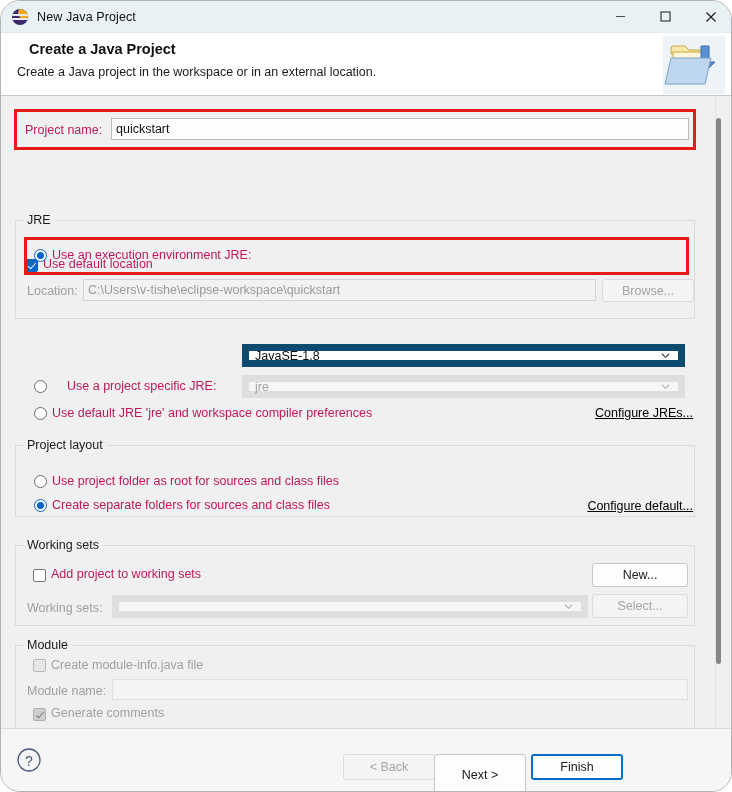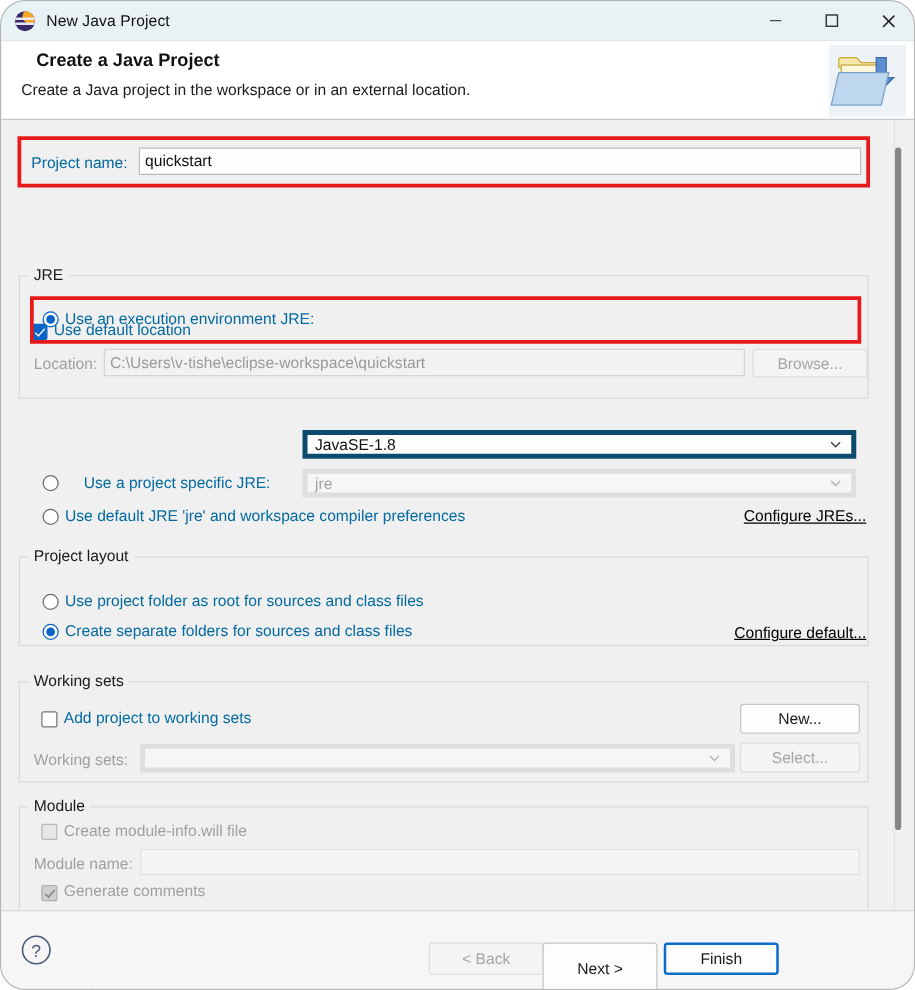--- a/index.html
+++ b/index.html
@@ -181,21 +181,21 @@
   }
   .rb.sel { border: 1px solid #0a64c8; background: #ffffff; }
   .rb.sel::after {
     content: "";
     position: absolute; left: 2px; top: 2px;
     width: 7px; height: 7px;
     border-radius: 50%;
     background: #0a64c8;
   }
 
-  .txt { position: absolute; font-size: 12.5px; color: #0369a1; }
+  .txt { position: absolute; font-size: 12.5px; color: #be185d; }
   .txt.dim { color: #a0a0a0; }
 
   #cb-defloc { left: 24px; top: 163px; }
   #lbl-defloc { left: 42px; top: 161px; }
 
   #lbl-location { left: 26px; top: 188px; }
   #input-location {
     position: absolute; left: 82px; top: 183px;
     width: 513px; height: 22px;
     border: 1px solid #d4d4d4;
@@ -252,21 +252,21 @@
   #ttl-module { left: 22px; top: 542px; }
 
   
   #rb-exec { left: 33px; top: 153px; }
   #lbl-exec { left: 51px; top: 152px; }
   #combo-exec {
     position: absolute; left: 241px; top: 248px;
     width: 443px; height: 23px;
   }
   .combo {
-    border: 4px solid #0c4a6e;
+    border: 7px solid #0c4a6e;
     background: #fefefe;
     display: flex; align-items: center;
     padding-left: 6px;
     font-size: 12.5px;
     color: #111;
     position: relative;
   }
   .combo.disabled { background: #f6f6f6; border-color: #dedede; color: #a3a3a3; }
   .combo .chev {
     position: absolute; right: 8px; top: 50%;
@@ -475,21 +475,21 @@
         <svg class="chev" viewBox="0 0 10 10">
             <polyline points="1,3 5,7 9,3" fill="none" stroke="#b0b0b0" stroke-width="1.2"></polyline>
           </svg>
       </div>
       <div class="btn disabled" id="btn-select">Select...</div>
 
       <div class="group" id="grp-module"></div>
       <span class="group-title" id="ttl-module">Module</span>
 
       <div class="cb disabled" id="cb-modinfo"></div>
-      <span class="txt dim" id="lbl-modinfo">Create module-info.will file</span>
+      <span class="txt dim" id="lbl-modinfo">Create module-info.java file</span>
 
       <span class="txt dim" id="lbl-modname">Module name:</span>
       <input id="input-modname" type="text" disabled="" value="" style="">
 
       <div class="cb disabled checked" id="cb-gencomments"></div>
       <span class="txt dim" id="lbl-gencomments">Generate comments</span>
 
       <div id="info-sep"></div>
       <svg id="info-icon" viewBox="0 0 16 16">
         <circle cx="8" cy="8" r="7" fill="none" stroke="#2a5ea8" stroke-width="1.1"></circle>

